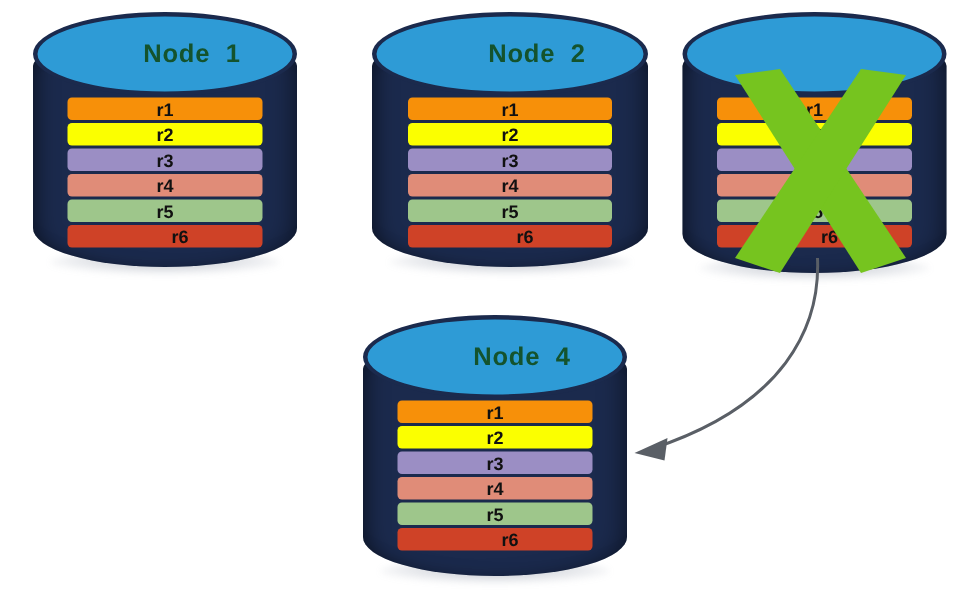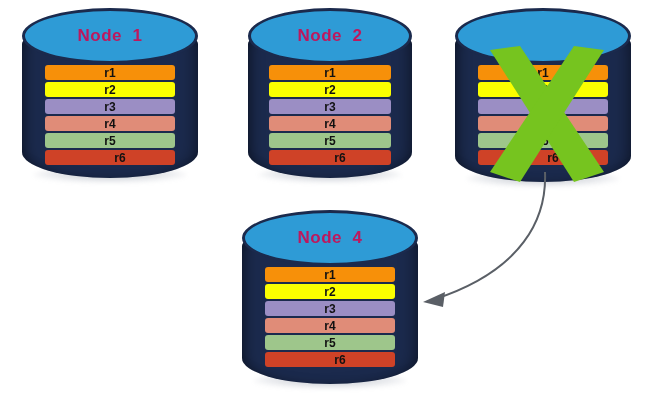--- a/index.html
+++ b/index.html
@@ -55,28 +55,28 @@
     width: 100%;
     height: 56px;
     border-radius: 50%;
     background: #2e9bd6;
     border: 3px solid #1b2a4d;
     box-sizing: border-box;
     z-index: 3;
   }
   .cyl-top-label {
     position: absolute;
-    left: 0;
+    left: 18px;
     top: 0;
     width: 100%;
     height: 56px;
     display: flex;
     align-items: center;
     justify-content: center;
-    color: #be185d;
+    color: #14532d;
     font-weight: bold;
     font-size: 17px;
     letter-spacing: 0.5px;
     z-index: 4;
     white-space: pre;
   }
   .rows {
     position: absolute;
     left: 13%;
     right: 13%;
@@ -126,21 +126,21 @@
     <div class="rows">
       <div class="row-bar" style="background:#f79009;">r1</div>
       <div class="row-bar" style="background:#fbff00;">r2</div>
       <div class="row-bar" style="background:#9b8ec4;">r3</div>
       <div class="row-bar" style="background:#e08c78;">r4</div>
       <div class="row-bar" style="background:#9ec68b;">r5</div>
       <div class="row-bar" style="background:#cf4227;">r6</div>
     </div>
   </div>
 
-  <div class="node" style="left:248px; top:8px; width:164px; height:170px;">
+  <div class="node" style="left:248px; top:8px; width:184px; height:170px;">
     <div class="cyl-shadow"></div>
     <div class="cyl-body"></div>
     <div class="cyl-top"></div>
     <div class="cyl-top-label">Node  2</div>
     <div class="rows">
       <div class="row-bar" style="background:#f79009;">r1</div>
       <div class="row-bar" style="background:#fbff00;">r2</div>
       <div class="row-bar" style="background:#9b8ec4;">r3</div>
       <div class="row-bar" style="background:#e08c78;">r4</div>
       <div class="row-bar" style="background:#9ec68b;">r5</div>

